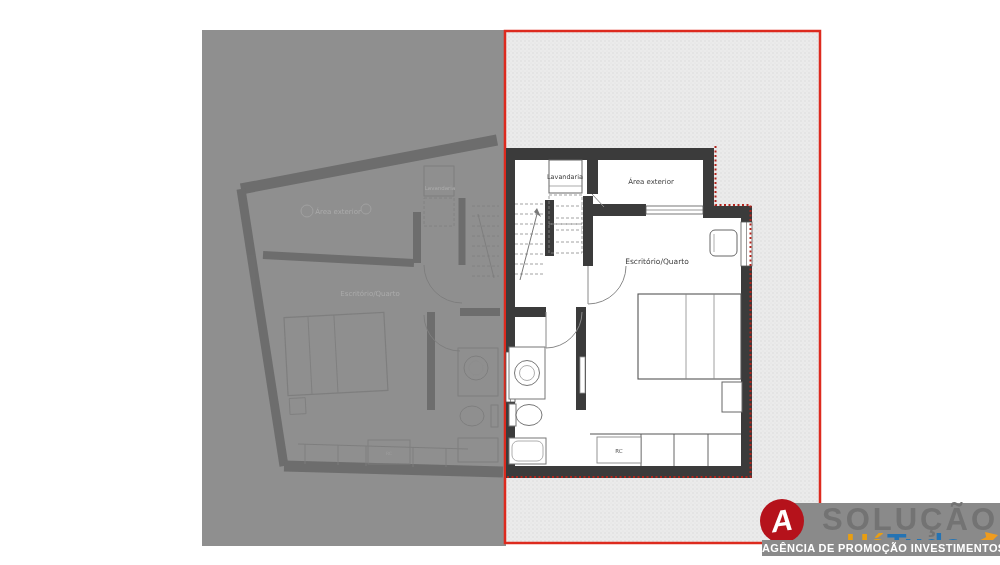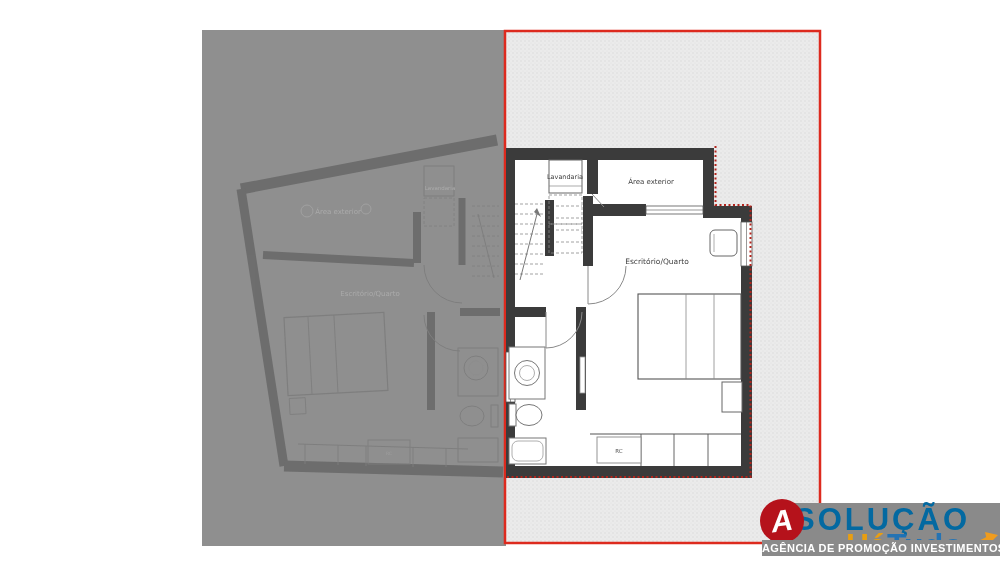--- a/index.html
+++ b/index.html
@@ -8,21 +8,21 @@
   #plan-svg{position:absolute;left:0;top:0;}
   
   #logo{position:absolute;left:758px;top:497px;width:242px;height:62px;font-family:"Liberation Sans",sans-serif;}
   .band-main{position:absolute;left:12px;top:6px;width:230px;height:37px;background:#8a8a8a;}
   .band-tag{position:absolute;left:4px;top:43px;width:238px;height:16px;background:#8a8a8a;
             color:#ffffff;font-size:11px;font-weight:bold;letter-spacing:.4px;
             line-height:16px;text-align:center;white-space:nowrap;}
   .badge{position:absolute;left:2px;top:2px;width:44px;height:44px;border-radius:50%;
          background:#b5121b;color:#fff;display:flex;align-items:center;justify-content:center;}
   .badge span{font-size:30px;font-weight:bold;font-style:italic;transform:rotate(-8deg);display:block;}
-  .brand{position:absolute;left:36px;top:5px;font-size:31px;font-weight:800;color:#0369a1;
+  .brand{position:absolute;left:64px;top:5px;font-size:31px;font-weight:800;color:#737373;
          letter-spacing:3px;white-space:nowrap;}
   .overlay-words{position:absolute;left:88px;top:2px;font-size:32px;font-weight:800;
                  white-space:nowrap;opacity:.93;margin-top:28px;}
   .word-ha{color:#f2a007;}
   .word-tudo{color:#1d72b8;}
   .swoosh{position:absolute;left:148px;top:34px;}
 </style>
 </head>
 <body>
 

